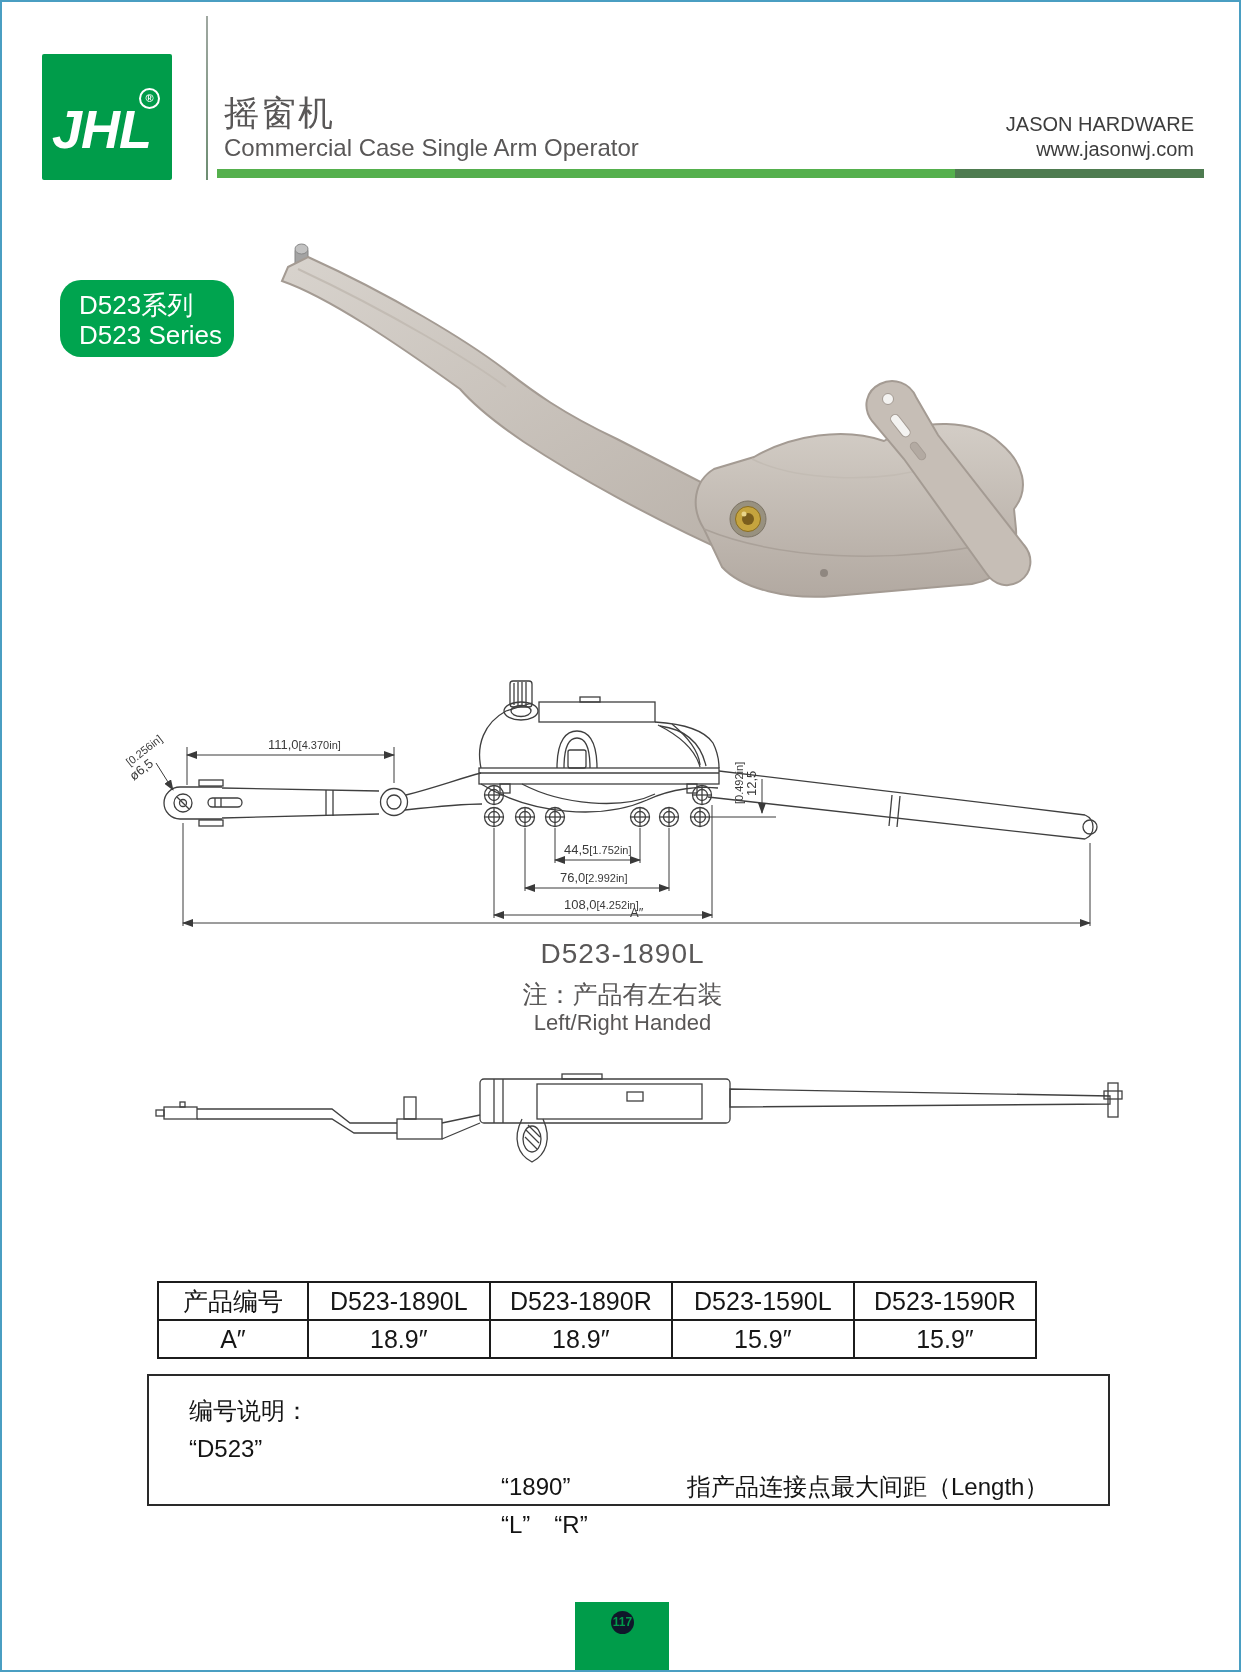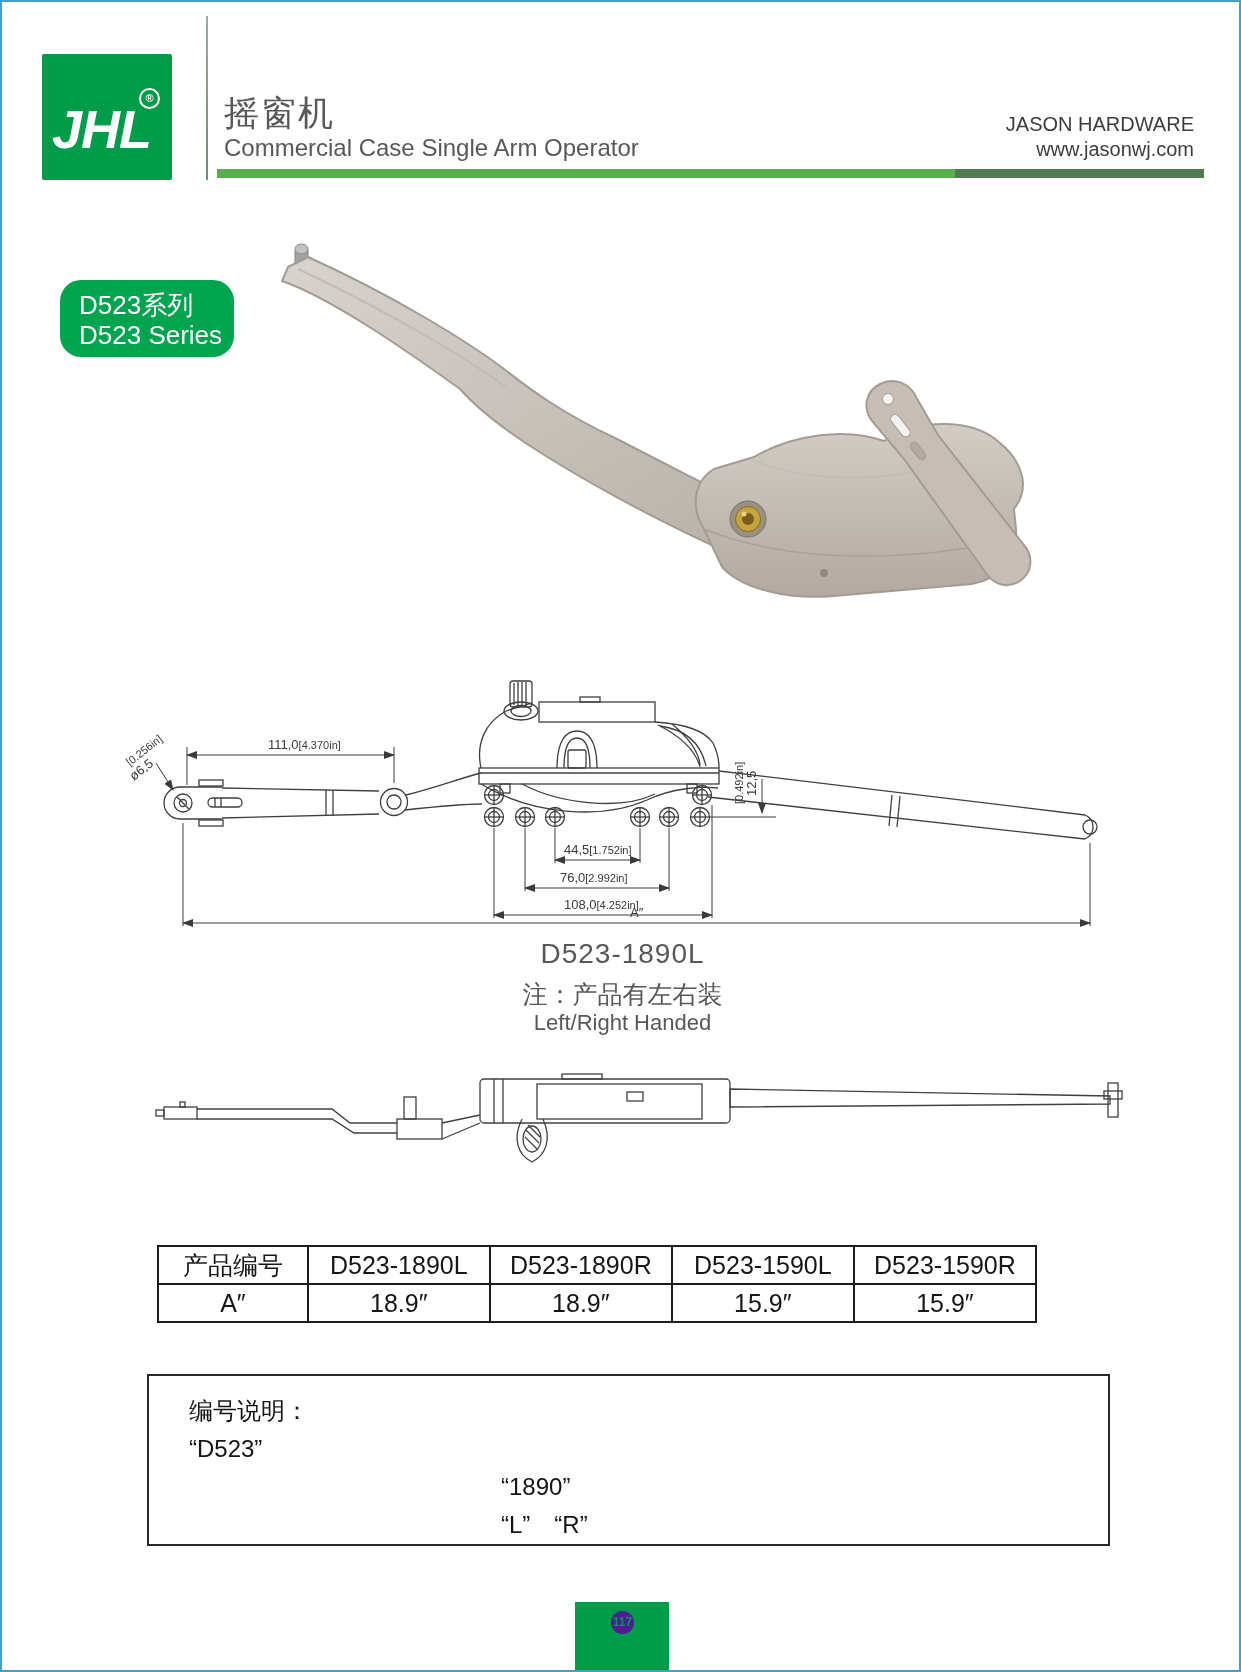--- a/index.html
+++ b/index.html
@@ -18,36 +18,36 @@
 
   
   .badge{left:58px;top:278px;width:174px;height:77px;background:#00a44f;border-radius:21px;color:#fff;padding:10px 0 0 19px;box-sizing:border-box;font-size:26px;line-height:30px;}
 
   
   .model-title{left:0;top:936px;width:1241px;text-align:center;font-size:28px;color:#595757;letter-spacing:1px;}
   .note-cn{left:0;top:976px;width:1241px;text-align:center;font-size:25px;color:#595757;}
   .note-en{left:0;top:1008px;width:1241px;text-align:center;font-size:22px;color:#595757;}
 
   
-  .spec-table{left:155px;top:1243px;width:880px;border-collapse:collapse;color:#161616;}
+  .spec-table{left:155px;top:1279px;width:880px;border-collapse:collapse;color:#161616;}
   .spec-table td,.spec-table th{border:2px solid #1c1c1c;height:36px;text-align:center;font-size:25px;font-weight:normal;padding:0;}
   .spec-table .c0{width:150px;}
   .spec-table .c{width:182px;}
 
   
-  .legend{left:145px;top:1372px;width:963px;height:172px;border:2px solid #2a2a2a;box-sizing:border-box;color:#141414;font-size:24px;}
+  .legend{left:145px;top:1372px;width:963px;height:132px;border:2px solid #2a2a2a;box-sizing:border-box;color:#141414;font-size:24px;}
   .legend-grid{position:absolute;left:40px;top:16px;right:16px;line-height:38px;}
   .lrow{display:flex;}
   .lc1{width:312px;}
   .lc2{width:186px;}
   .lc3{flex:1;}
 
   
   .footer-block{left:573px;top:1600px;width:94px;height:70px;background:#009c4a;}
-  .page-circle{position:absolute;left:36px;top:9px;width:23px;height:23px;background:#4c1d95;border-radius:50%;color:#009c4a;font-size:12px;font-weight:bold;line-height:23px;text-align:center;}
+  .page-circle{position:absolute;left:36px;top:9px;width:23px;height:23px;background:#0f172a;border-radius:50%;color:#009c4a;font-size:12px;font-weight:bold;line-height:23px;text-align:center;}
 
   svg text{font-family:"Liberation Sans",sans-serif;fill:#3a3a3a;}
   .dtxt{font-size:13px;}
   .dtxt-s{font-size:11px;}
 </style>
 </head>
 <body>
 
 <div class="page">
 
@@ -299,20 +299,21 @@
     <div class="legend-grid">
       <div class="lrow">
         <div class="lc1">编号说明：</div>
       </div>
       <div class="lrow">
         <div class="lc2">“D523”</div>
       </div>
       <div class="lrow">
         <div class="lc1"></div>
         <div class="lc2">“1890”</div>
+        <div class="lc3">指产品连接点最大间距（Length）</div>
       </div>
       <div class="lrow">
         <div class="lc1"></div>
         <div class="lc2">“L”　“R”</div>
       </div>
     </div>
   </div>
 
   <div class="abs footer-block">
     <div class="page-circle">117</div>

